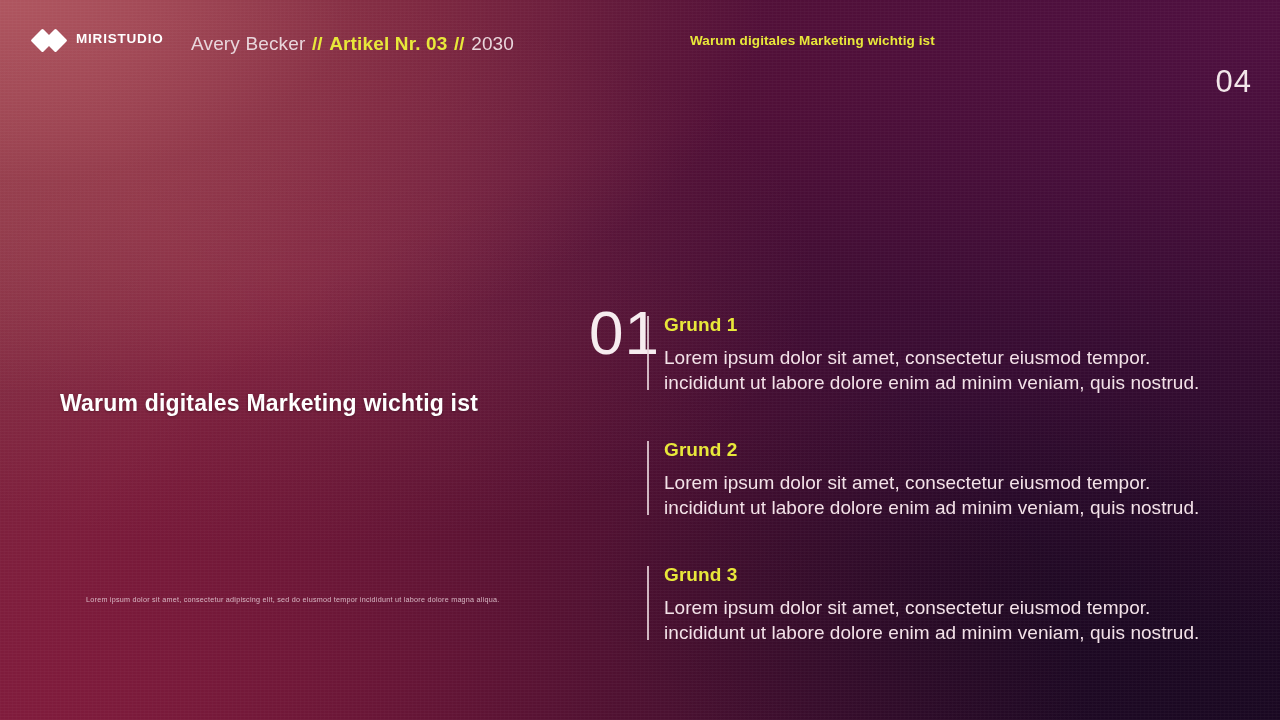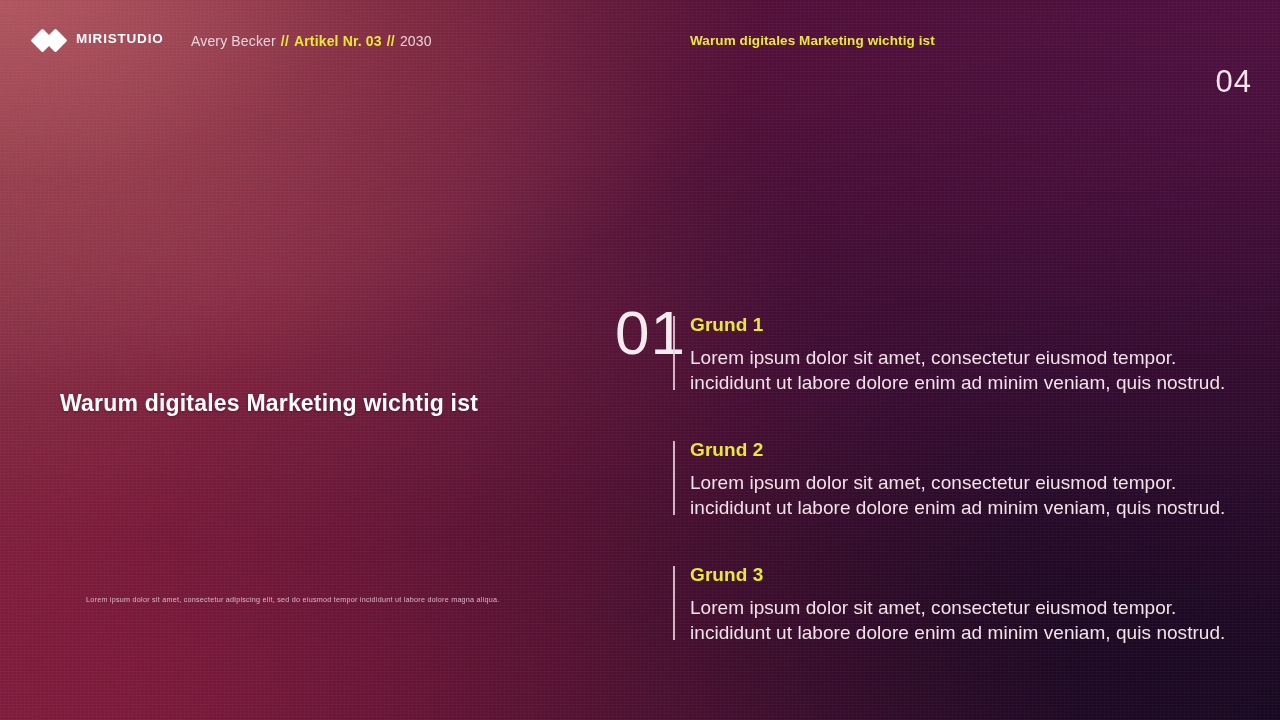--- a/index.html
+++ b/index.html
@@ -49,21 +49,21 @@
     background:#ffffff; transform:rotate(45deg); border-radius:1.5px;
   }
   .diamond.d1 { left:0; }
   .diamond.d2 { left:13px; }
   .logo-text {
     color:#ffffff; font-size:13.5px; font-weight:bold; letter-spacing:.8px;
   }
 
   .byline {
     position:absolute; left:191px; top:33px;
-    font-size:14px; color:#f0dde2; letter-spacing:.15px; white-space:nowrap;
+    font-size:19px; color:#f0dde2; letter-spacing:.15px; white-space:nowrap;
   }
   .byline .sep { color:#e8e83a; font-weight:bold; padding:0 1px; }
   .byline .hl  { color:#e8e83a; font-weight:bold; }
   .byline .dim { color:#e9d6dc; }
 
   .header-topic {
     position:absolute; left:690px; top:33px;
     font-size:13.5px; font-weight:bold; color:#e8e83a; letter-spacing:.1px;
     white-space:nowrap;
   }
@@ -83,21 +83,21 @@
     text-shadow:0 1px 3px rgba(0,0,0,.25);
   }
   .left-note {
     position:absolute; left:55px; top:595px; width:430px;
     font-size:7.2px; color:#e3c7d2; letter-spacing:.25px; line-height:1.35;
     opacity:.88;
     margin-left:31px;
   }
 
   
-  .list { position:absolute; left:556px; top:300px; width:700px; }
+  .list { position:absolute; left:530px; top:300px; width:700px; }
   .item { position:relative; height:125px; }
   .item-num {
     position:absolute; top:2px; width:130px; text-align:right;
     font-size:62px; font-weight:300; color:#f6ecef;
     letter-spacing:1px; line-height:1;
   }
   .item-rule {
     position:absolute; left:117px; top:16px; width:2px; height:74px;
     background:#e7d4da; opacity:.85;
   }

